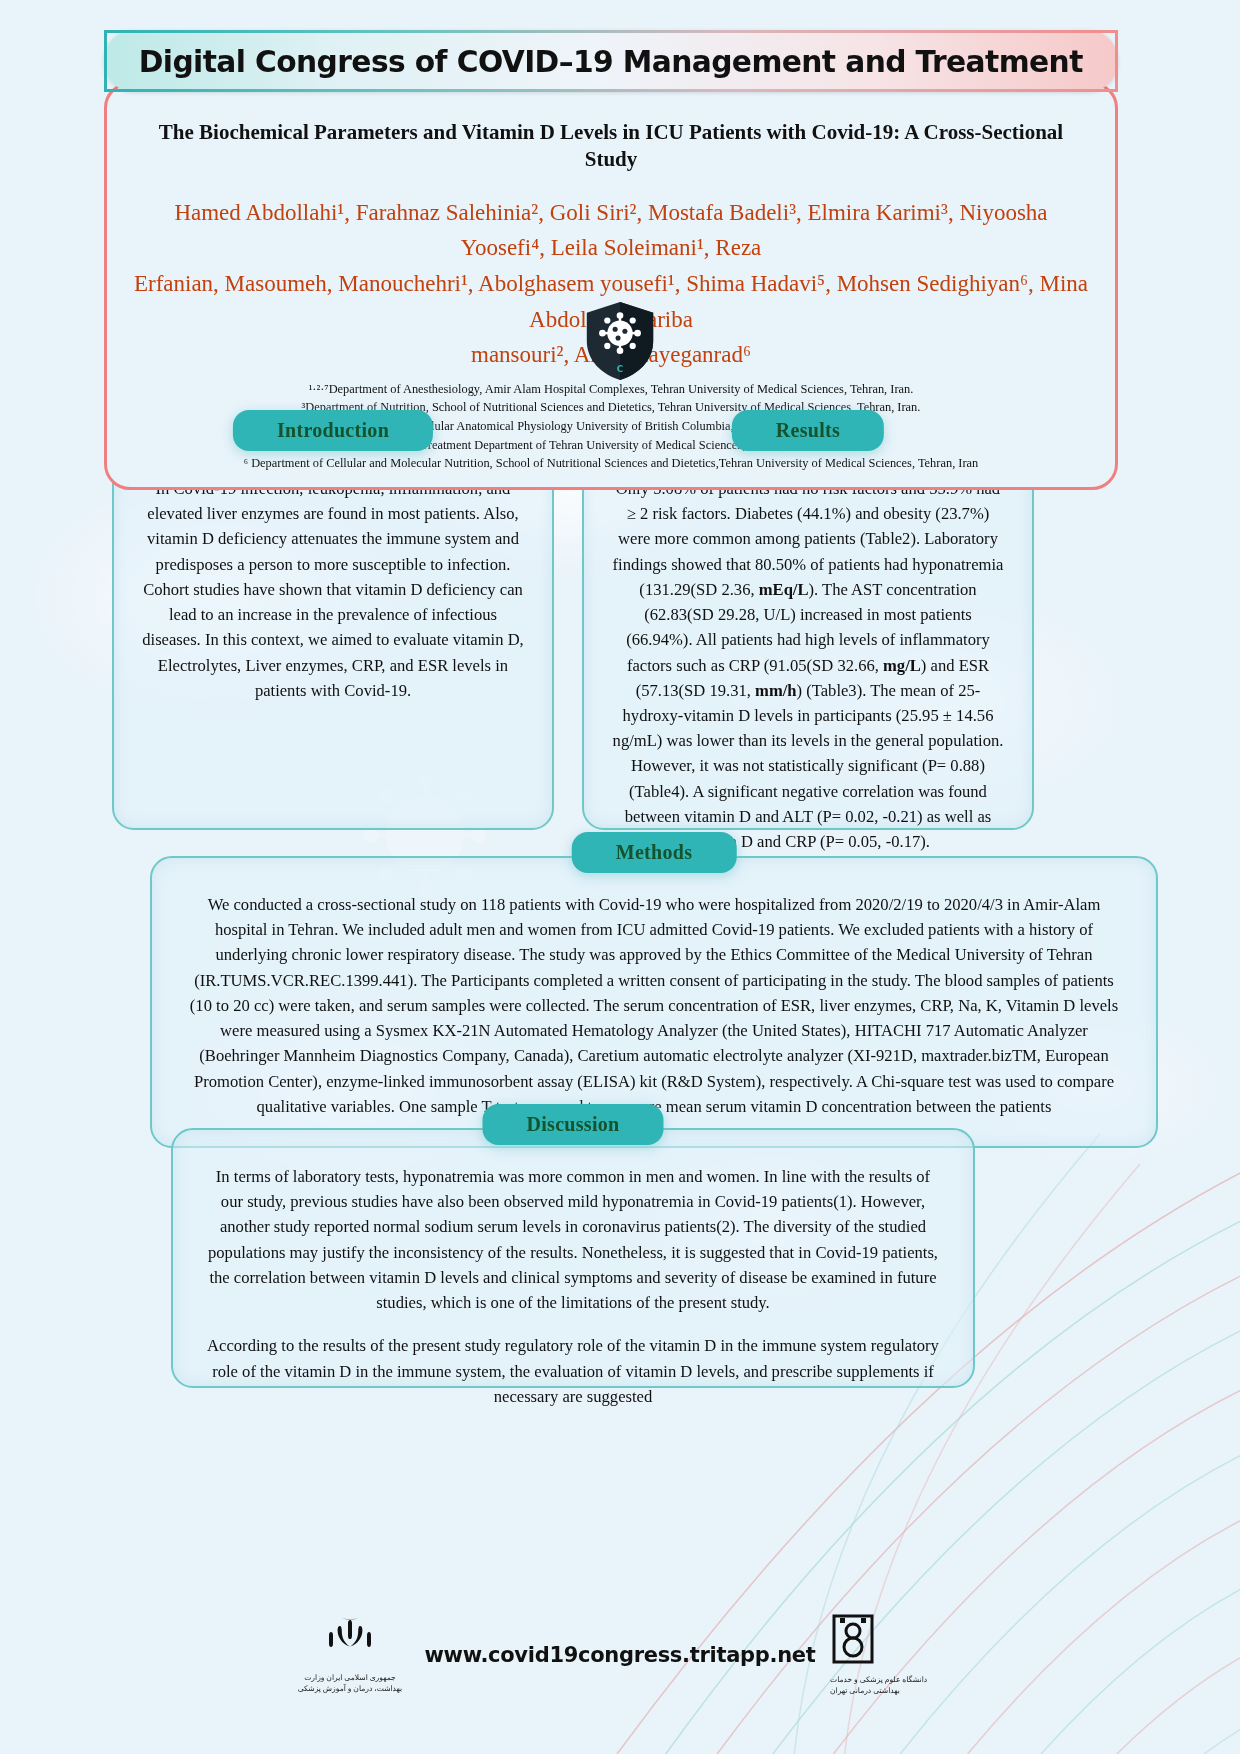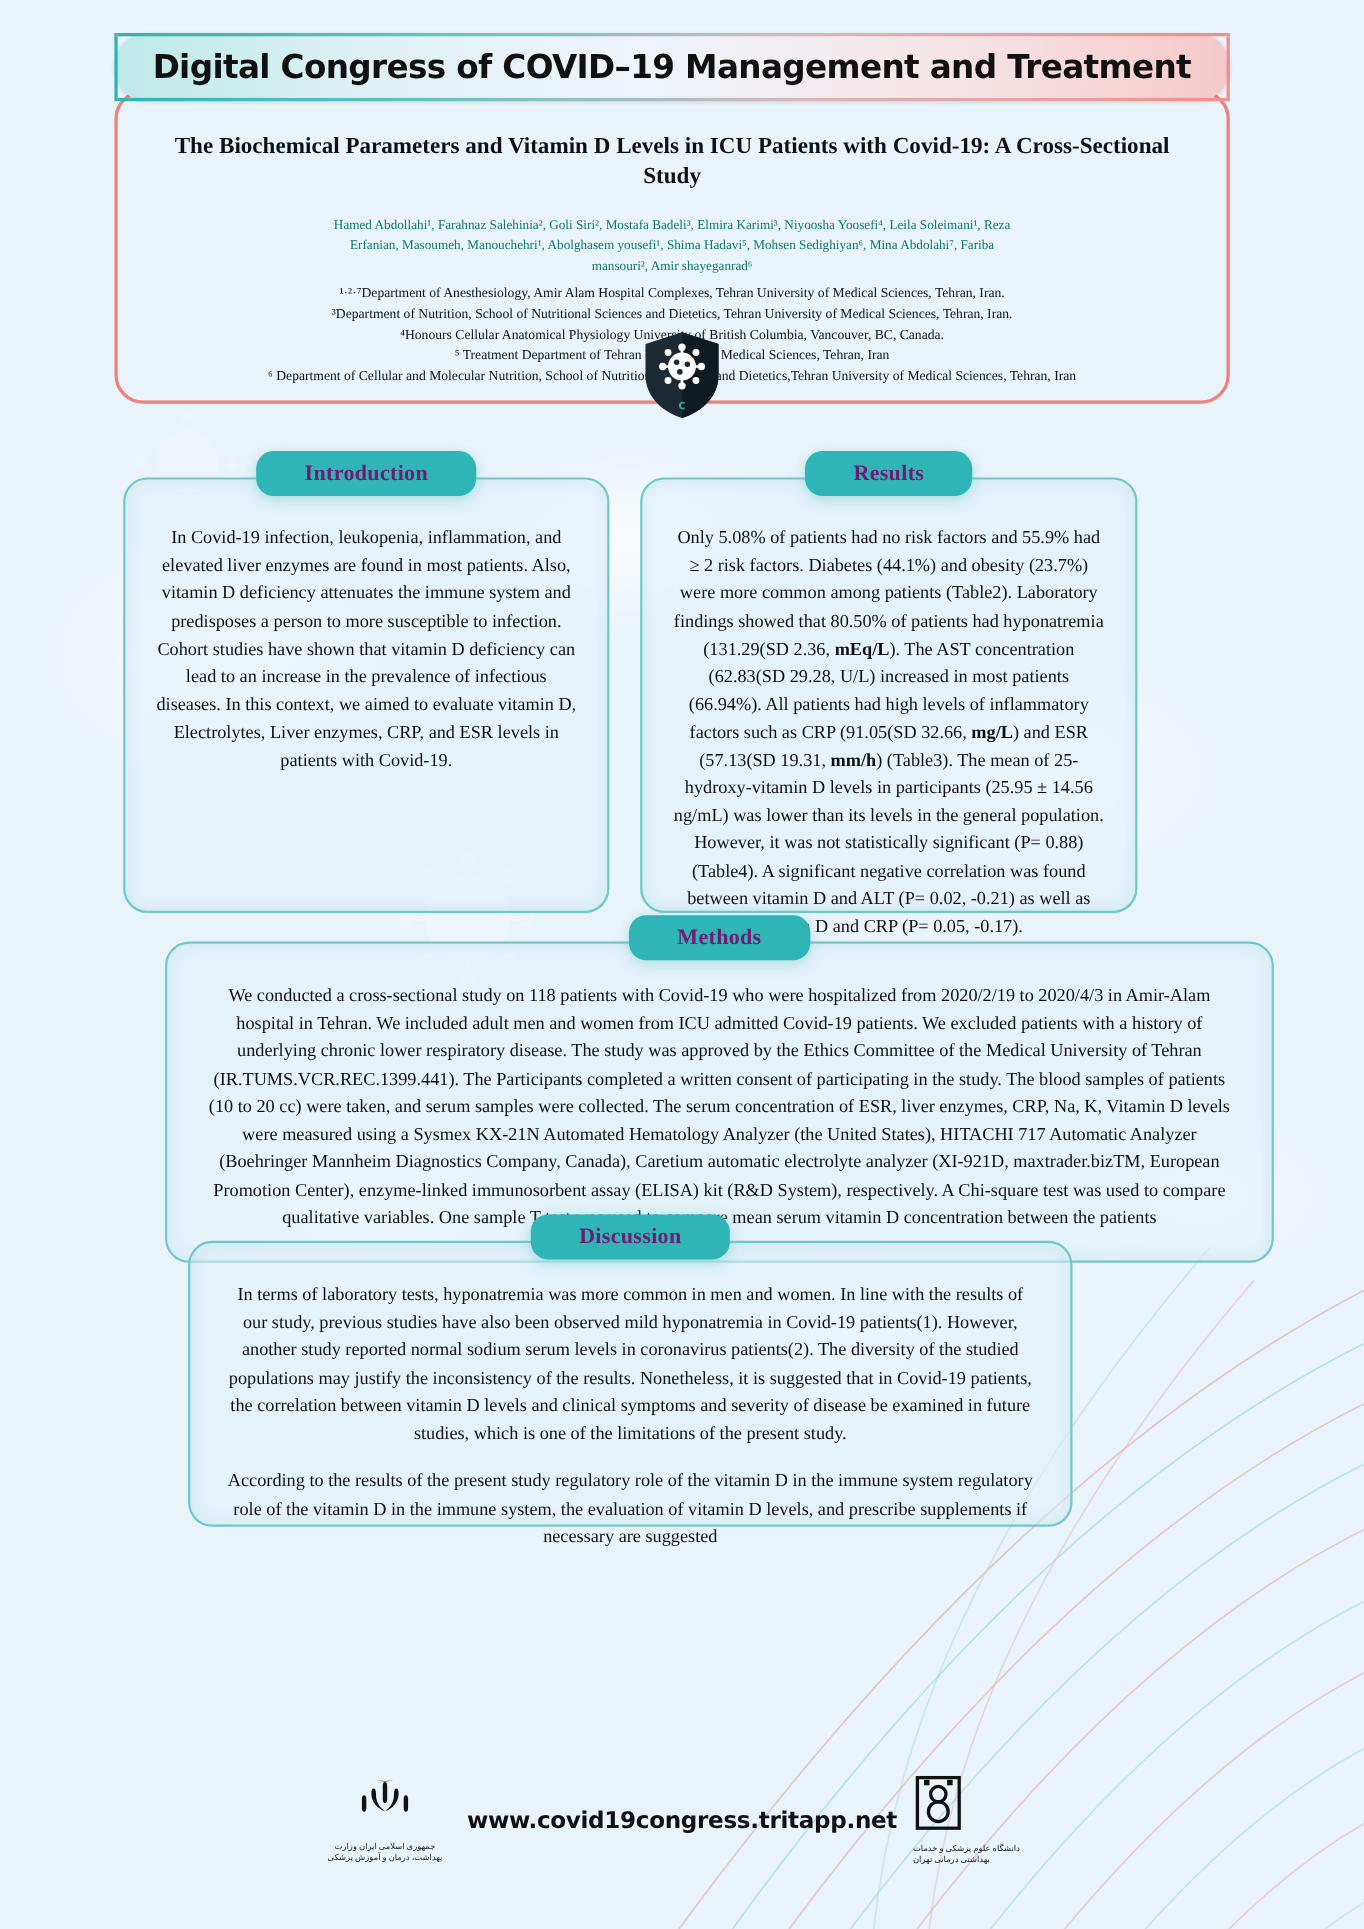--- a/index.html
+++ b/index.html
@@ -66,23 +66,23 @@
     z-index: 2;
   }
   .paper-title {
     font-weight: bold;
     font-size: 21px;
     color: #111;
     line-height: 1.3;
     margin-bottom: 21px;
   }
   .authors {
-    font-size: 12px;
+    font-size: 23px;
     line-height: 1.55;
-    color: #0f766e;
+    color: #c2410c;
   }
   .affiliations { margin-top: 7px; }
   .affil-line {
     font-size: 12.4px;
     line-height: 1.5;
     color: #111;
   }
 
   
   .shield-logo {
@@ -108,21 +108,21 @@
     color: #101010;
     text-align: center;
   }
   .card-body.justify { text-align: center; }
 
   .pill {
     position: absolute;
     top: -26px; left: 50%;
     transform: translateX(-50%);
     background: #2fb5b5;
-    color: #701a75;
+    color: #14532d;
     border-radius: 16px;
     padding: 9px 44px;
     font-weight: bold;
     font-size: 20px;
     letter-spacing: .3px;
     white-space: nowrap;
     box-shadow: 0 3px 12px rgba(120,200,205,0.55);
     z-index: 5;
   }
 

